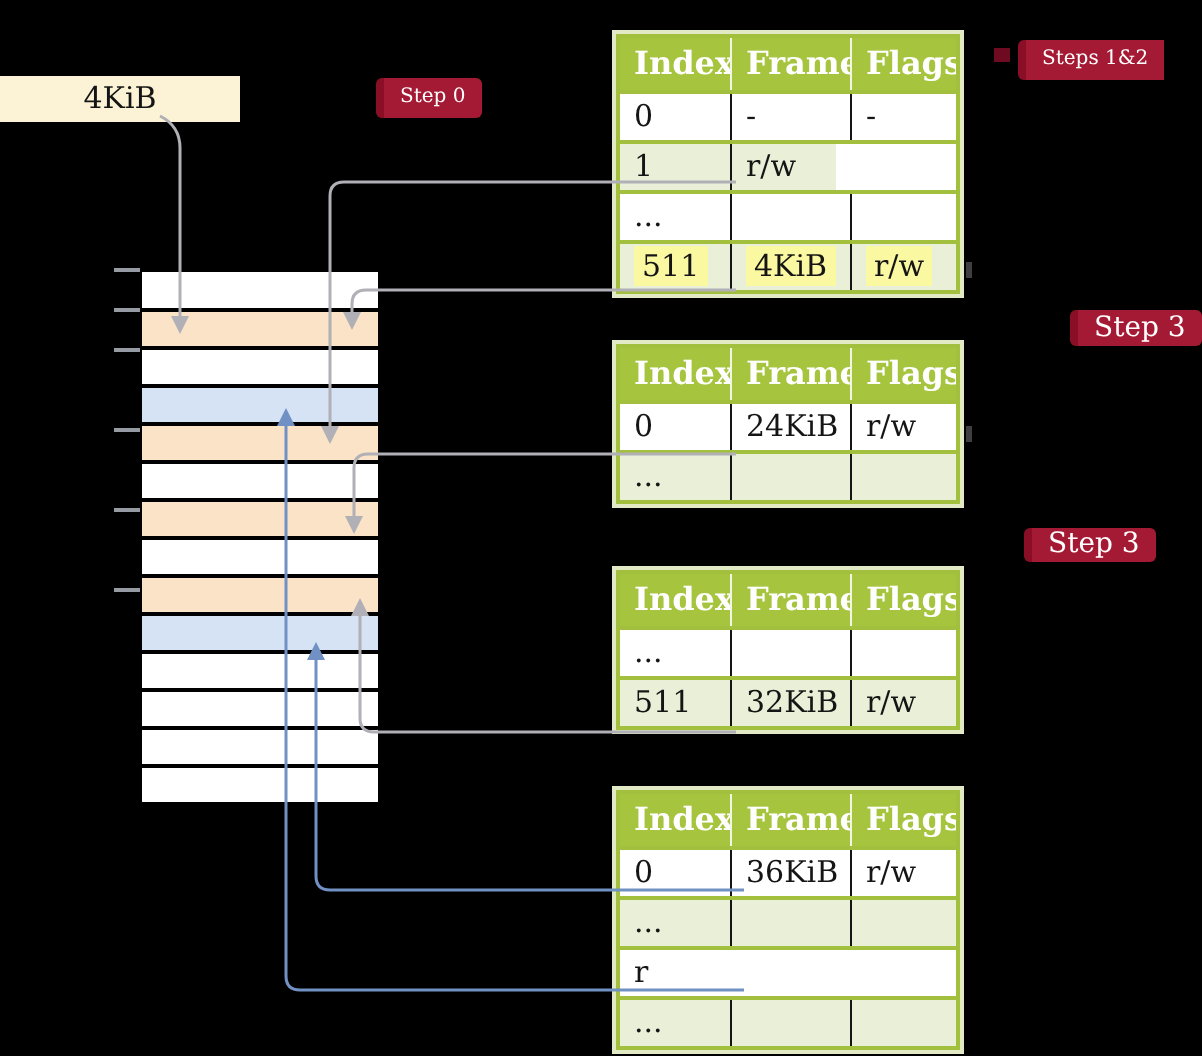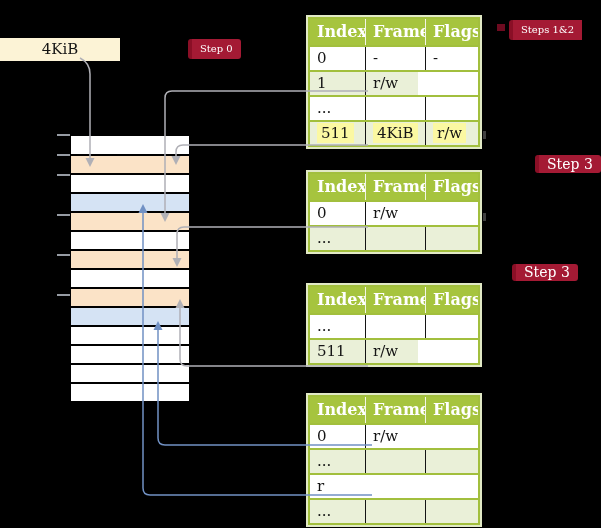--- a/index.html
+++ b/index.html
@@ -132,20 +132,21 @@
       </div>
     </div>
   <div class="pt-table" id="table-2">
       <div class="tr">
         <div class="th c0">Index</div>
         <div class="th c1">Frame</div>
         <div class="th c2">Flags</div>
       </div>
       <div class="tr">
         <div class="td c0">0</div>
+        <div class="td c1">24KiB</div>
         <div class="td c2">r/w</div>
       </div>
       <div class="tr alt">
         <div class="td c0">...</div>
         <div class="td c1"></div>
         <div class="td c2"></div>
       </div>
     </div>
   <div class="pt-table" id="table-3">
       <div class="tr">
@@ -153,31 +154,33 @@
         <div class="th c1">Frame</div>
         <div class="th c2">Flags</div>
       </div>
       <div class="tr">
         <div class="td c0">...</div>
         <div class="td c1"></div>
         <div class="td c2"></div>
       </div>
       <div class="tr alt">
         <div class="td c0">511</div>
+        <div class="td c1">32KiB</div>
         <div class="td c2">r/w</div>
       </div>
     </div>
   <div class="pt-table" id="table-4">
       <div class="tr">
         <div class="th c0">Index</div>
         <div class="th c1">Frame</div>
         <div class="th c2">Flags</div>
       </div>
       <div class="tr">
         <div class="td c0">0</div>
+        <div class="td c1">36KiB</div>
         <div class="td c2">r/w</div>
       </div>
       <div class="tr alt">
         <div class="td c0">...</div>
         <div class="td c1"></div>
         <div class="td c2"></div>
       </div>
       <div class="tr">
         <div class="td c2">r</div>
       </div>

